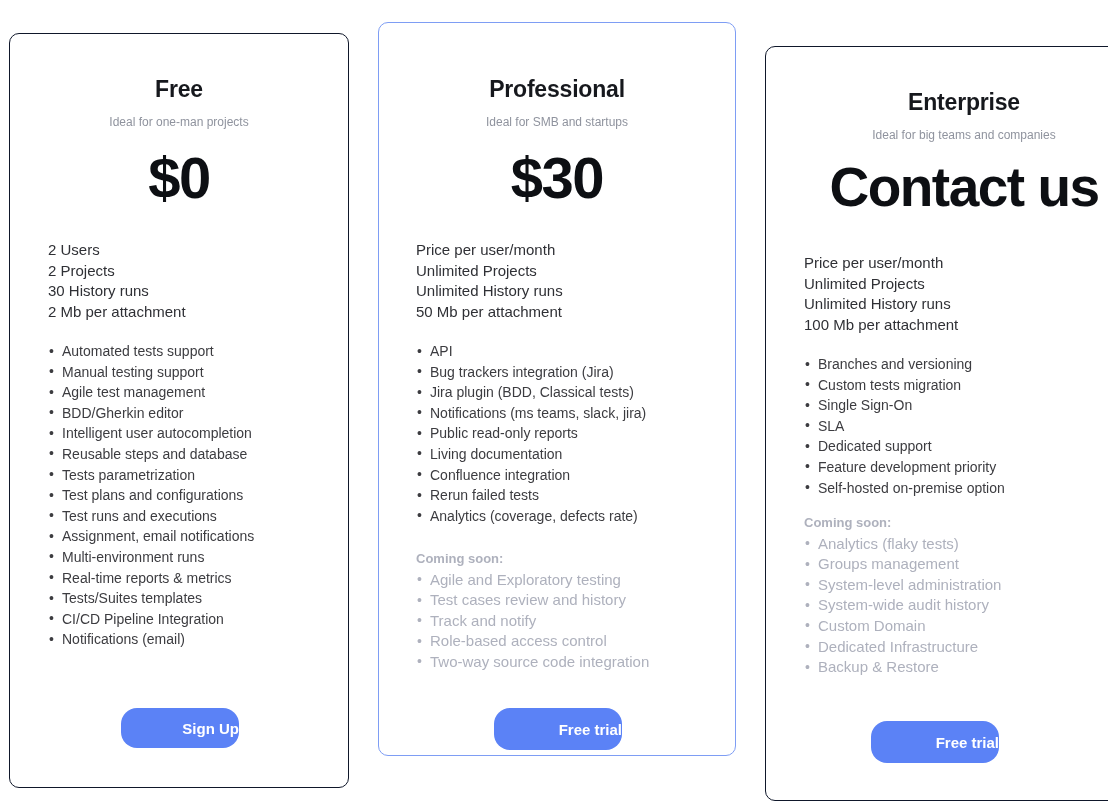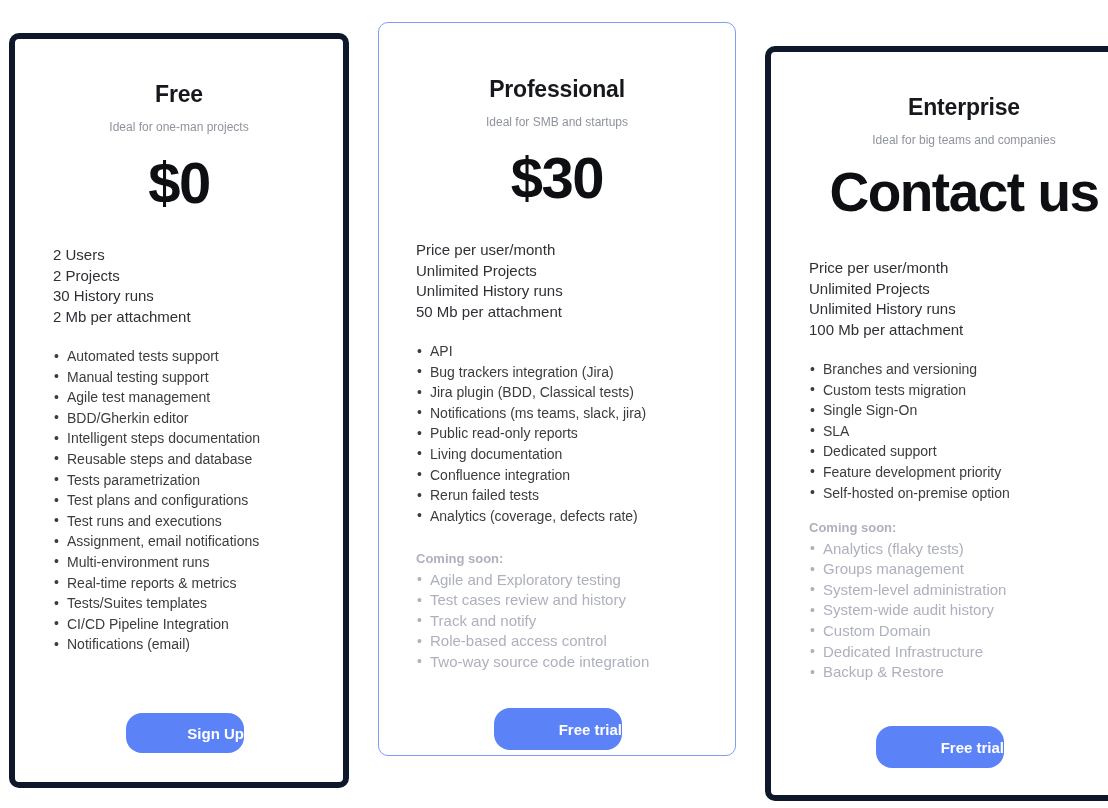--- a/index.html
+++ b/index.html
@@ -16,21 +16,21 @@
     position: relative;
     width: 1108px;
     height: 808px;
     background: #ffffff;
   }
 
   .plan-card {
     position: absolute;
     background: #ffffff;
     border-radius: 10px;
-    border: 6px solid #0f172a;
+    border: 1px solid #0f172a;
   }
 
   .plan-card.free     { left: 9px;   top: 33px; width: 340px; height: 755px; }
   .plan-card.pro      { left: 378px; top: 22px; width: 358px; height: 734px;
                         border: 1.5px solid #7e9df4; }
   .plan-card.ent      { left: 765px; top: 46px; width: 398px; height: 755px; }
 
   .plan-inner {
     position: relative;
     width: 100%;
@@ -169,21 +169,21 @@
           <li>2 Projects</li>
           <li>30 History runs</li>
           <li>2 Mb per attachment</li>
         </ul>
 
       <ul class="feature-list">
           <li>Automated tests support</li>
           <li>Manual testing support</li>
           <li>Agile test management</li>
           <li>BDD/Gherkin editor</li>
-          <li>Intelligent steps documentation</li>
+          <li>Intelligent user autocompletion</li>
           <li>Reusable steps and database</li>
           <li>Tests parametrization</li>
           <li>Test plans and configurations</li>
           <li>Test runs and executions</li>
           <li>Assignment, email notifications</li>
           <li>Multi-environment runs</li>
           <li>Real-time reports &amp; metrics</li>
           <li>Tests/Suites templates</li>
           <li>CI/CD Pipeline Integration</li>
           <li>Notifications (email)</li>

